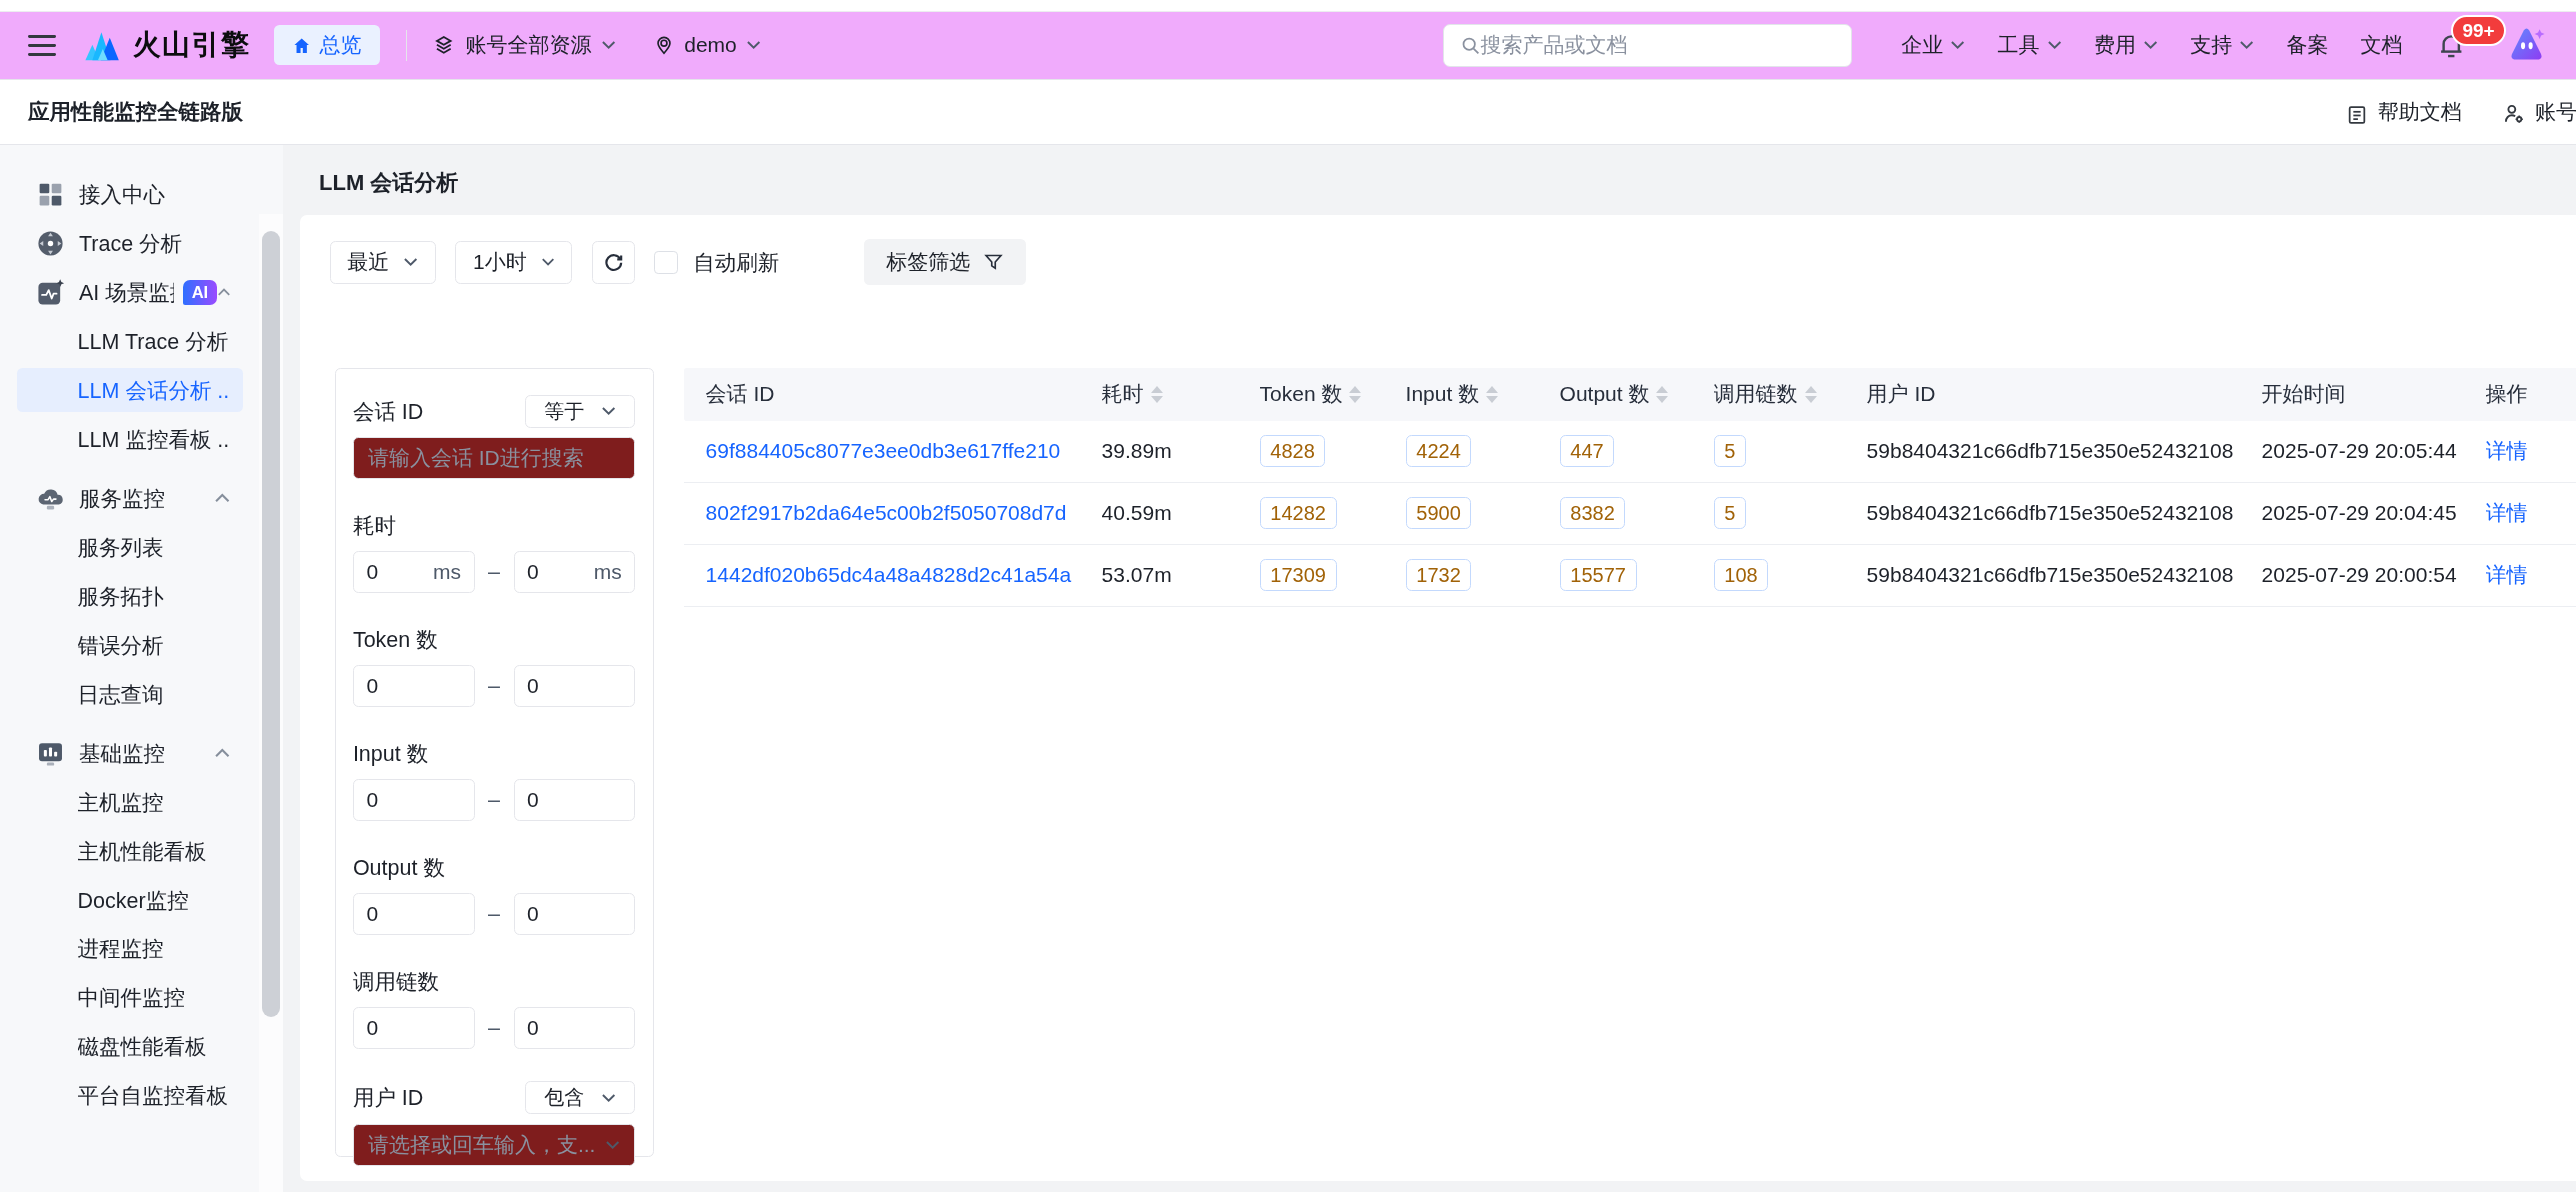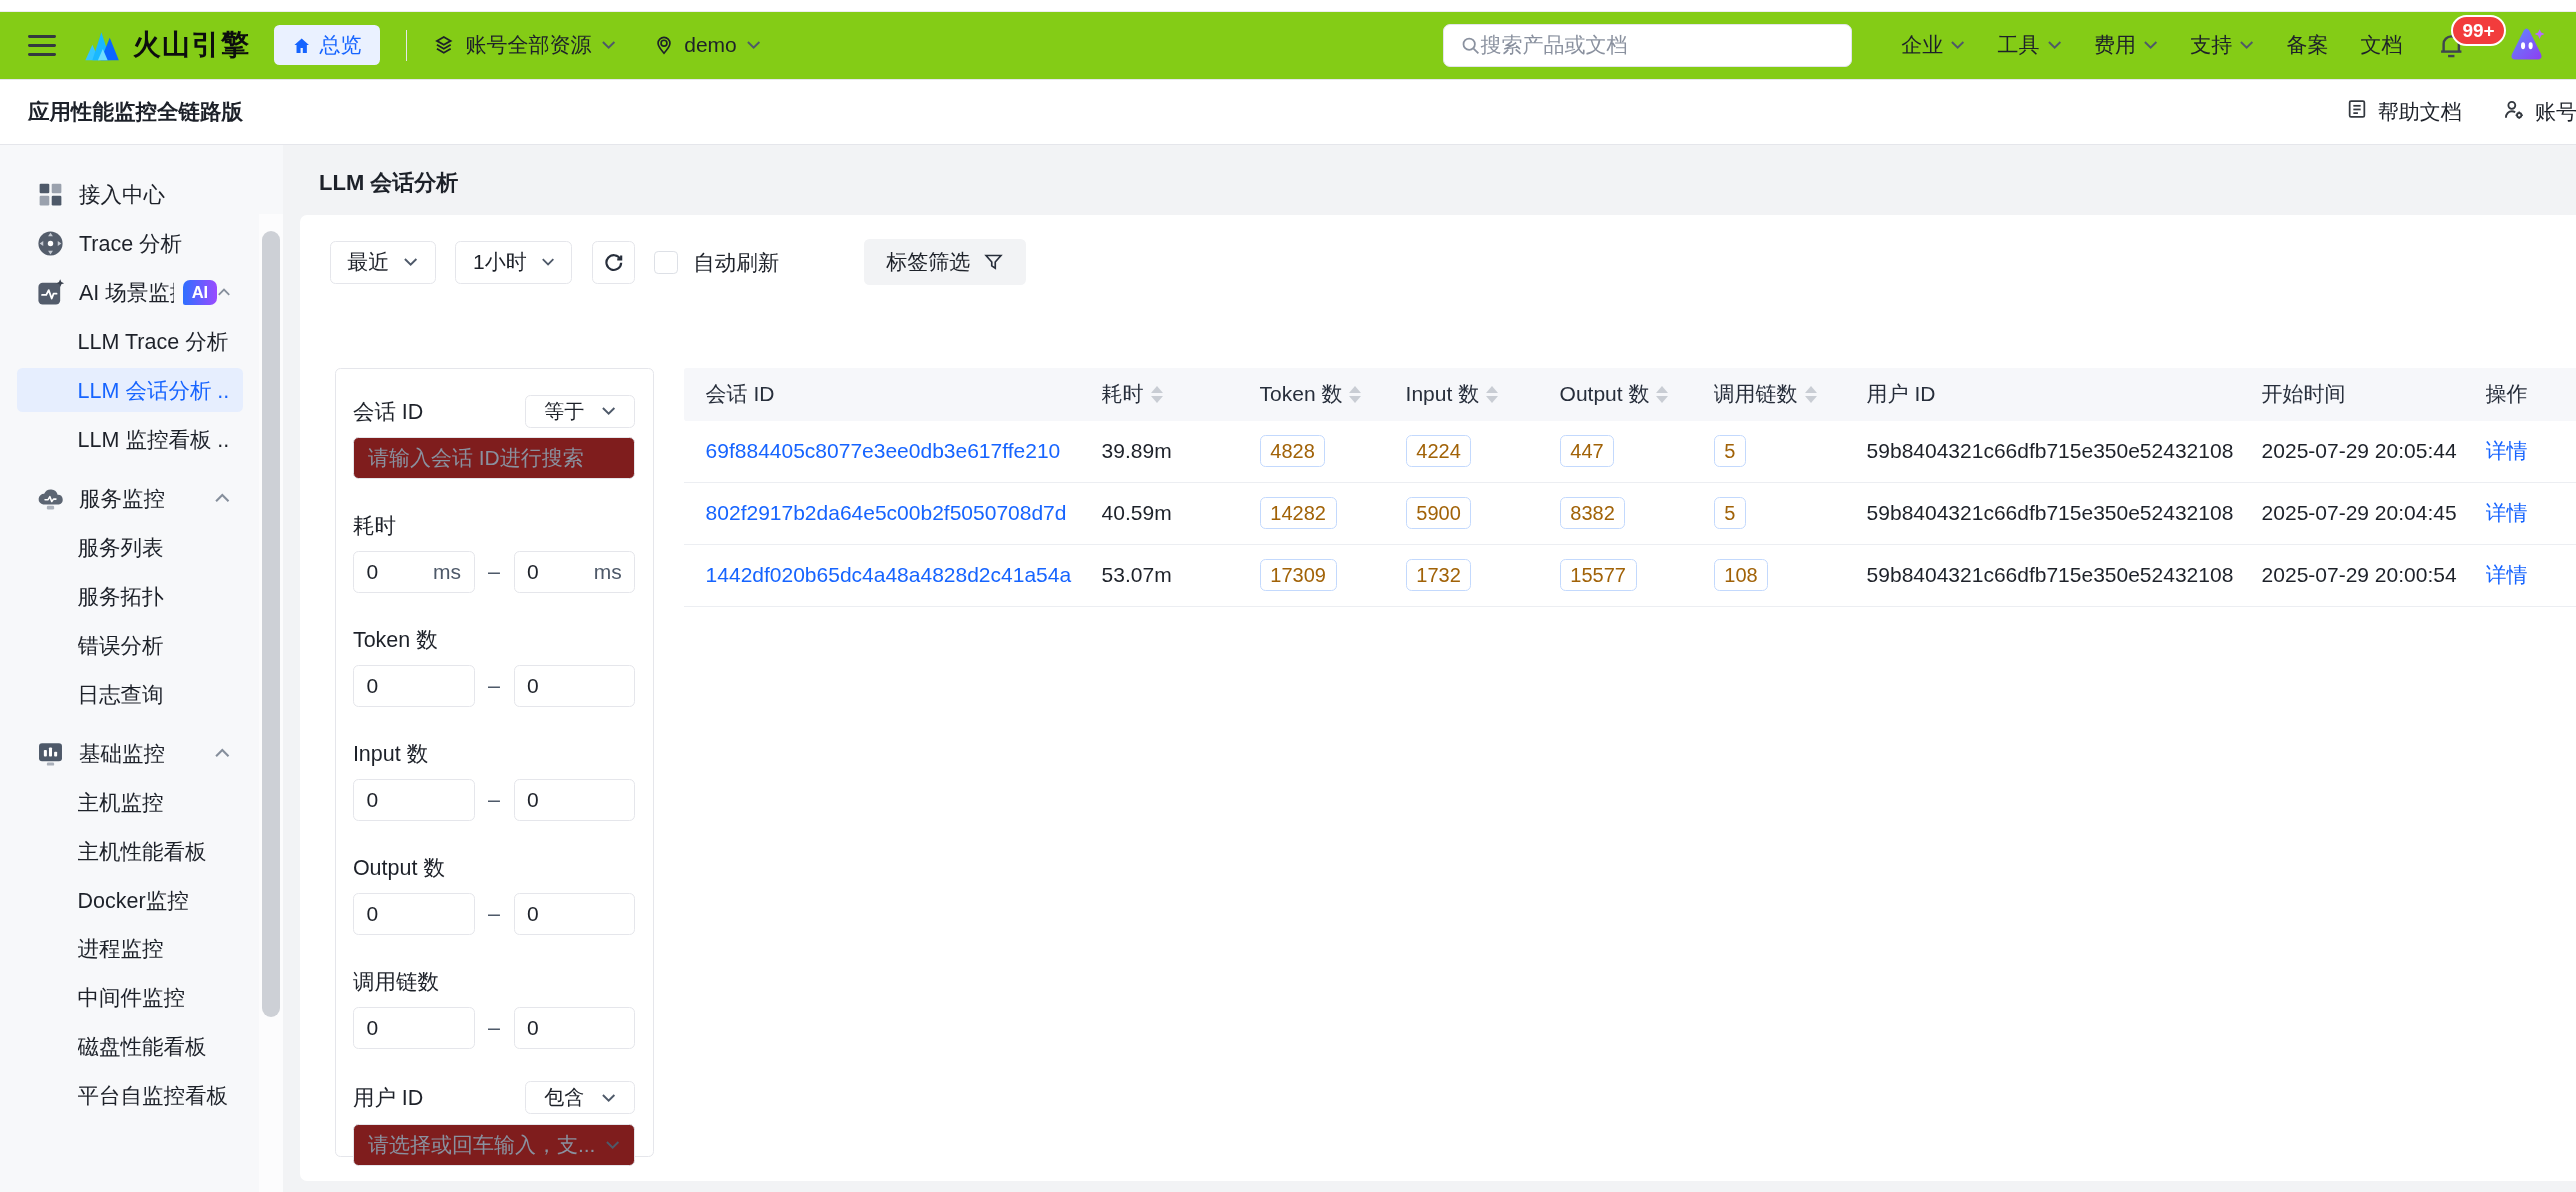--- a/index.html
+++ b/index.html
@@ -8,21 +8,21 @@
     width:2576px; height:1193px; position:relative;
     background:#f2f3f5;
     font-family:"Liberation Sans","DejaVu Sans",sans-serif;
     color:#1d2129; font-size:21.5px;
   }
   svg { display:block; }
 
   
   .pre-strip { height:11.8px; background:#fff; border-bottom:0.7px solid #ededf0; }
   .topnav {
-    height:68px; background:#84cc16; border-bottom:0.7px solid #e5e6eb;
+    height:68px; background:#f0abfc; border-bottom:0.7px solid #e5e6eb;
     display:flex; align-items:center; padding:0 28px; position:relative;
   }
   .hamburger { width:28px; display:flex; flex-direction:column; gap:6.2px; cursor:pointer; margin-right:28px; }
   .hamburger i { display:block; height:2.8px; background:#33383f; border-radius:1.4px; }
   .logo { display:flex; align-items:center; gap:9.7px; margin-right:23.6px; }
   .logo-text { font-size:28px; font-weight:bold; color:#0c0d0e; letter-spacing:1.4px; }
   .overview-pill {
     display:flex; align-items:center; gap:8.3px; background:#eaf1ff; color:#1664ff;
     border-radius:5.5px; height:40px; padding:0 18px; font-size:21px; cursor:pointer;
   }
@@ -44,21 +44,21 @@
   }
   .ai-avatar { cursor:pointer; }
 
   
   .subheader {
     height:65px; background:#fff; border-bottom:0.7px solid #e5e6eb;
     display:flex; align-items:center; padding:0 0 0 28px;
   }
   .sub-title { font-size:21.5px; font-weight:700; color:#1d2129; }
   .sub-right { margin-left:auto; display:flex; align-items:center; gap:40px; margin-right:-43px; }
-  .sub-link { display:flex; align-items:flex-start; gap:9.7px; font-size:21px; color:#1d2129; cursor:pointer; white-space:nowrap; }
+  .sub-link { display:flex; align-items:flex-end; gap:9.7px; font-size:21px; color:#1d2129; cursor:pointer; white-space:nowrap; }
 
   
   .content { display:flex; height:1047px; }
 
   .sidebar { width:283px; background:#f7f8fa; position:relative; flex-shrink:0; }
   .sb-track { position:absolute; top:69px; bottom:0; right:0; width:23.6px; background:#fcfcfd; }
   .sb-thumb { position:absolute; top:86px; right:3.5px; width:17.3px; height:786px; background:#cdd0d6; border-radius:9px; }
   .sb-header { display:flex; align-items:center; gap:15.3px; padding:30.5px 0 0 39px; height:64px; cursor:pointer; }
   .sb-title { font-size:22px; font-weight:700; color:#1d2129; }
   .nav-list { margin-top:28px; padding:0 40px 0 16.6px; }

